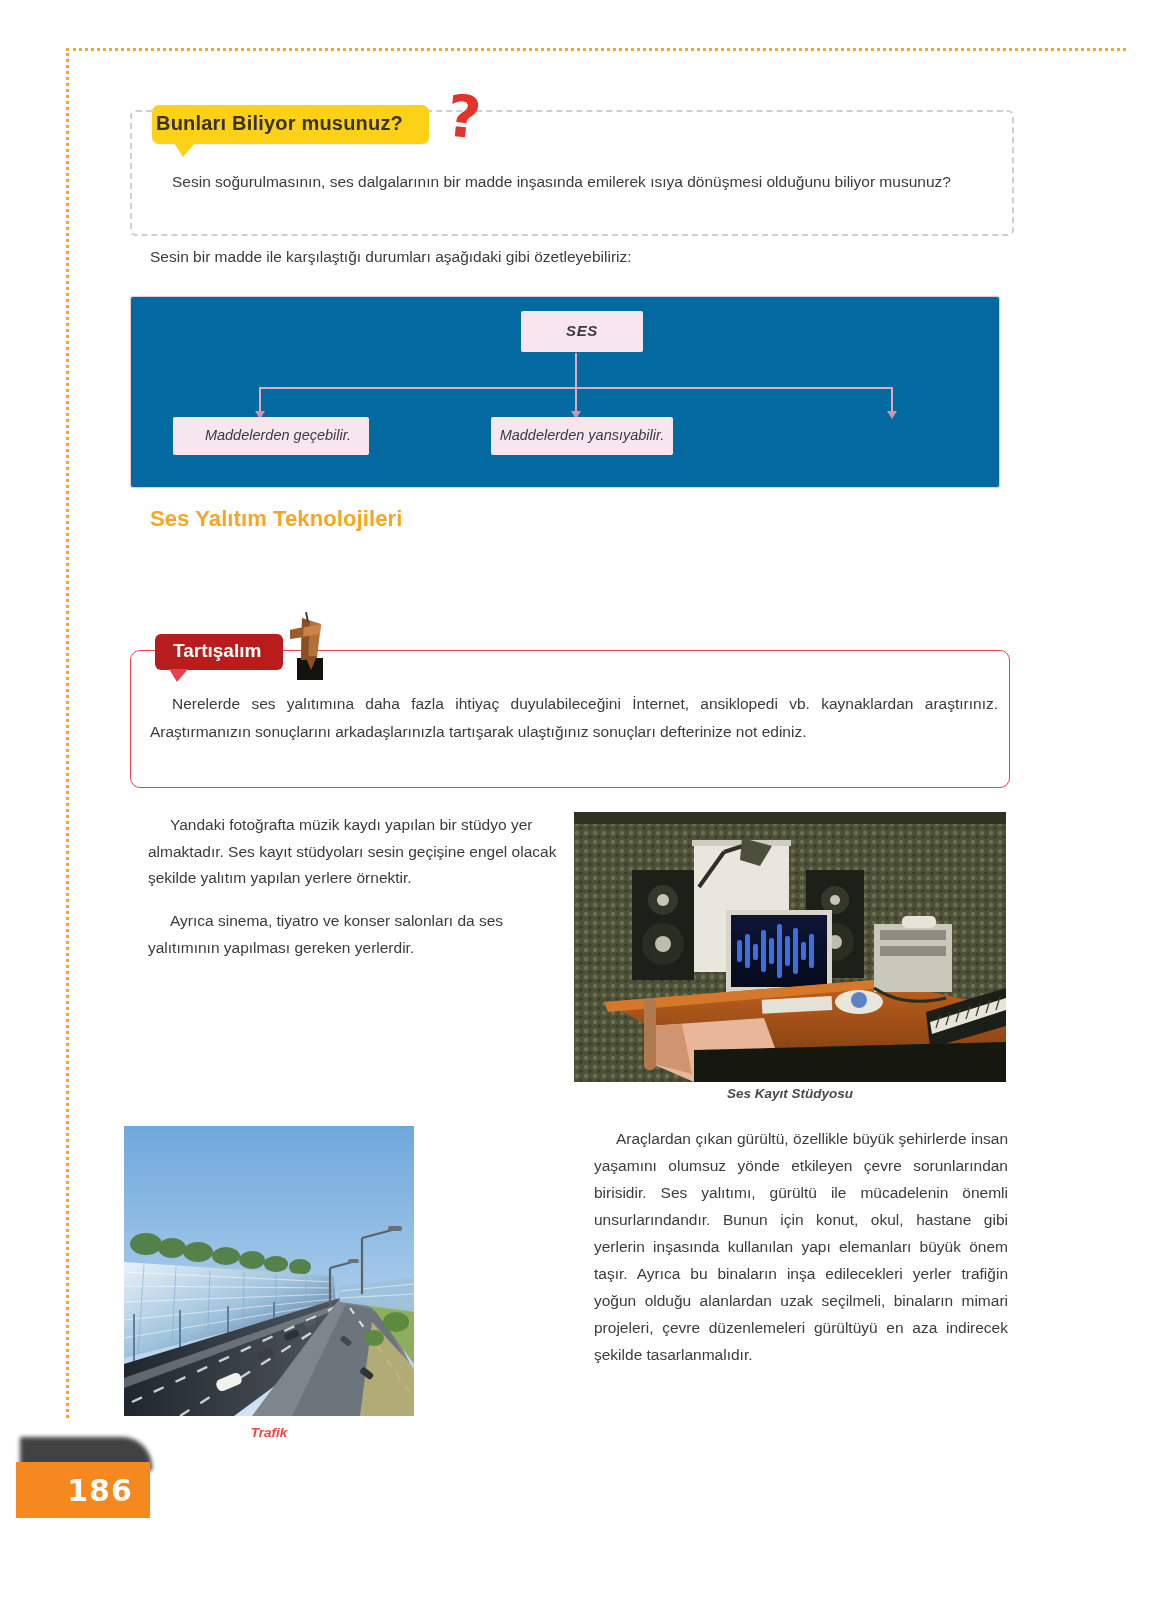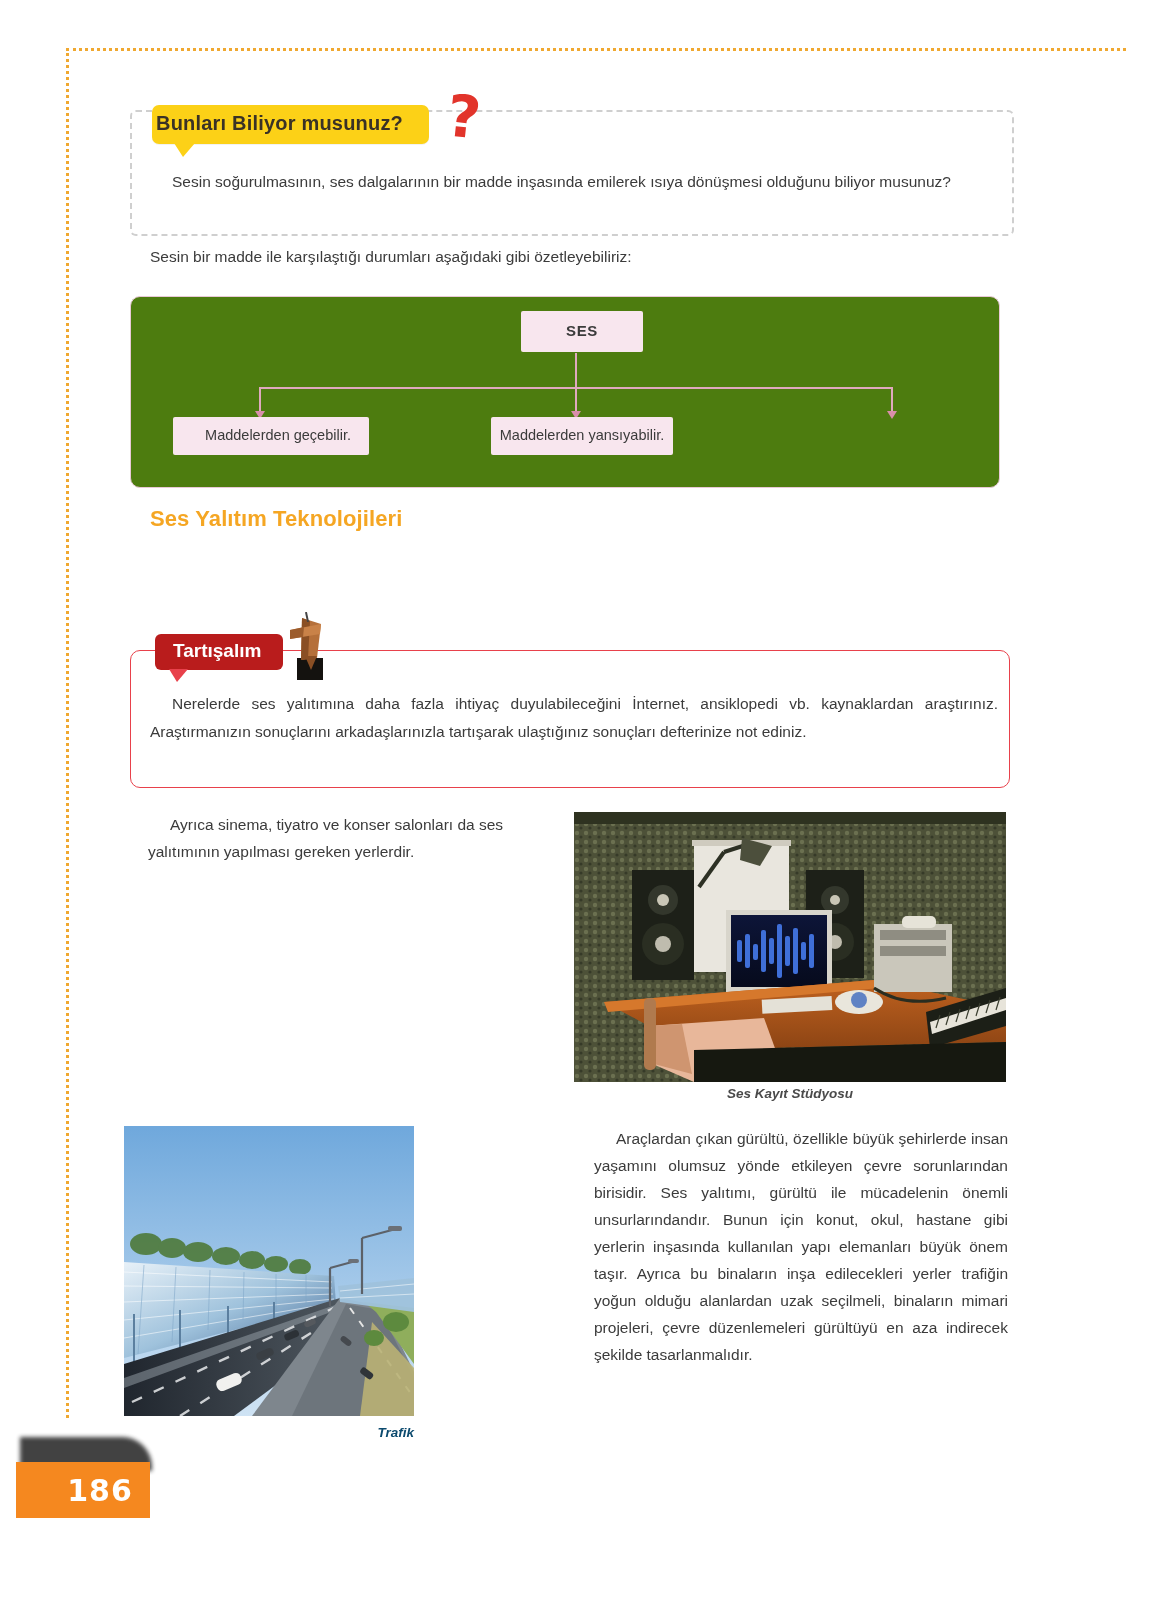--- a/index.html
+++ b/index.html
@@ -59,21 +59,21 @@
 
   
   .intro-line{
     position:absolute;left:150px;top:248px;width:860px;
     font-size:15.5px;color:#3b3b3b;
   }
 
   
   .diagram{
     position:absolute;left:130px;top:296px;width:868px;height:190px;
-    border:1.5px solid #e8c9d6;border-radius:10px;background:#4d7c0f;
+    border:1.5px solid #e8c9d6;border-radius:3px;background:#0369a1;font-style:italic;
   }
   .dnode{
     position:absolute;background:#f8e6ee;
     text-align:center;color:#3b3b3b;
     font-size:14.5px;line-height:1.5;
     padding:8px 6px;border-radius:2px;
   }
   .node-ses{
     left:390px;top:14px;width:110px;
     font-size:15px;font-weight:bold;letter-spacing:.6px;
@@ -153,22 +153,22 @@
     color:#4a4a4a;
   }
 
   
   .photo-traffic{
     position:absolute;left:124px;top:1126px;width:290px;height:290px;
     overflow:hidden;background:#9fc4e2;
   }
   .cap-traffic{
     position:absolute;left:124px;top:1425px;width:290px;
-    text-align:right;font-size:13.5px;font-style:italic;font-weight:bold;
-    color:#0c4a6e;
+    text-align:center;font-size:13.5px;font-style:italic;font-weight:bold;
+    color:#ef4444;
   }
   .p-traffic{
     position:absolute;left:594px;top:1126px;width:414px;
     font-size:15.5px;line-height:1.74;text-align:justify;
   }
   .p-traffic .ind{display:inline-block;width:22px;}
 
   
   .pn-shadow{
     position:absolute;left:20px;top:1437px;width:132px;height:34px;
@@ -231,20 +231,21 @@
       <path d="M13 18 L44 12 L43 22 L13 27 Z" fill="#c98248"></path>
       <path d="M13 18 L27 15 L26 25 L13 27 Z" fill="#9c5c2c"></path>
       <rect x="29" y="0" width="2" height="10" fill="#444" transform="rotate(-12 30 5)"></rect>
       <path d="M28 44 L40 44 L34 58 Z" fill="#8a4f24"></path>
     </svg>
   </div>
 
   <div class="tart-text"><span class="ind"></span><span>Nerelerde ses yalıtımına daha fazla ihtiyaç duyulabileceğini İnternet, ansiklopedi vb. kaynaklardan araştırınız. Araştırmanızın sonuçlarını arkadaşlarınızla tartışarak ulaştığınız sonuçları defterinize not ediniz.</span></div>
 
   <div class="p-studio">
+    <p><span class="ind"></span><span>Yandaki fotoğrafta müzik kaydı yapılan bir stüdyo yer almaktadır. Ses kayıt stüdyoları sesin geçişine engel olacak şekilde yalıtım yapılan yerlere örnektir.</span></p>
     <p><span class="ind"></span><span>Ayrıca sinema, tiyatro ve konser salonları da ses yalıtımının yapılması gereken yerlerdir.</span></p>
   </div>
 
   <div class="photo-studio">
     <svg width="432" height="270" viewBox="0 0 432 270">
       <defs>
         <pattern id="foam" width="9" height="9" patternUnits="userSpaceOnUse">
           <rect width="9" height="9" fill="#4d5138"></rect>
           <circle cx="3" cy="3" r="2.2" fill="#6b7050"></circle>
           <circle cx="7" cy="7" r="1.6" fill="#363a28"></circle>

